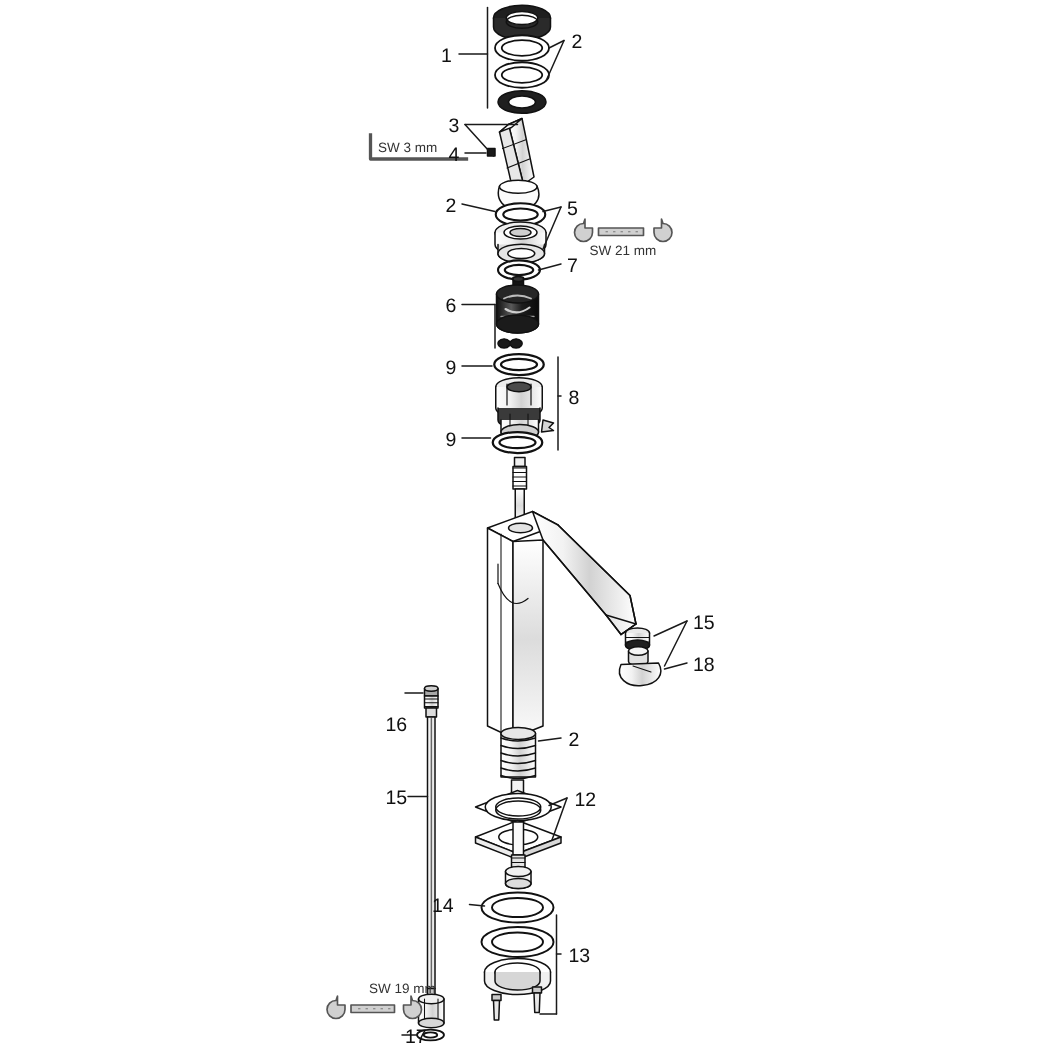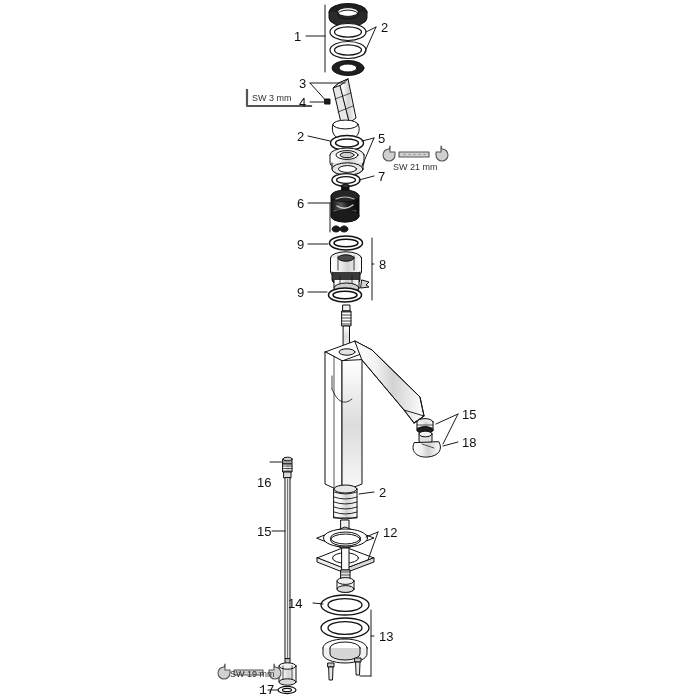--- a/index.html
+++ b/index.html
@@ -354,19 +354,19 @@
 <span class="lbl" style="left:379px;top:258px;">8</span>
 <span class="lbl" style="left:297px;top:286px;">9</span>
 <span class="lbl" style="left:462px;top:408px;">15</span>
 <span class="lbl" style="left:462px;top:436px;">18</span>
 <span class="lbl" style="left:257px;top:476px;">16</span>
 <span class="lbl" style="left:379px;top:486px;">2</span>
 <span class="lbl" style="left:257px;top:525px;">15</span>
 <span class="lbl" style="left:383px;top:526px;">12</span>
 <span class="lbl" style="left:288px;top:597px;">14</span>
 <span class="lbl" style="left:379px;top:630px;text-align:center;">13</span>
-<span class="lbl" style="left:259px;top:684px;font-family:Liberation Mono, monospace;">17</span>
+<span class="lbl" style="left:270px;top:684px;">17</span>
 
 <span class="tool-lbl" style="left:252px;top:94px;">SW 3 mm</span>
 <span class="tool-lbl" style="left:393px;top:163px;">SW 21 mm</span>
-<span class="tool-lbl" style="left:230px;top:655px;margin-top:15px;">SW 19 mm</span>
+<span class="tool-lbl" style="left:246px;top:655px;">SW 19 mm</span>
 
 </div>
 
 </body></html>

